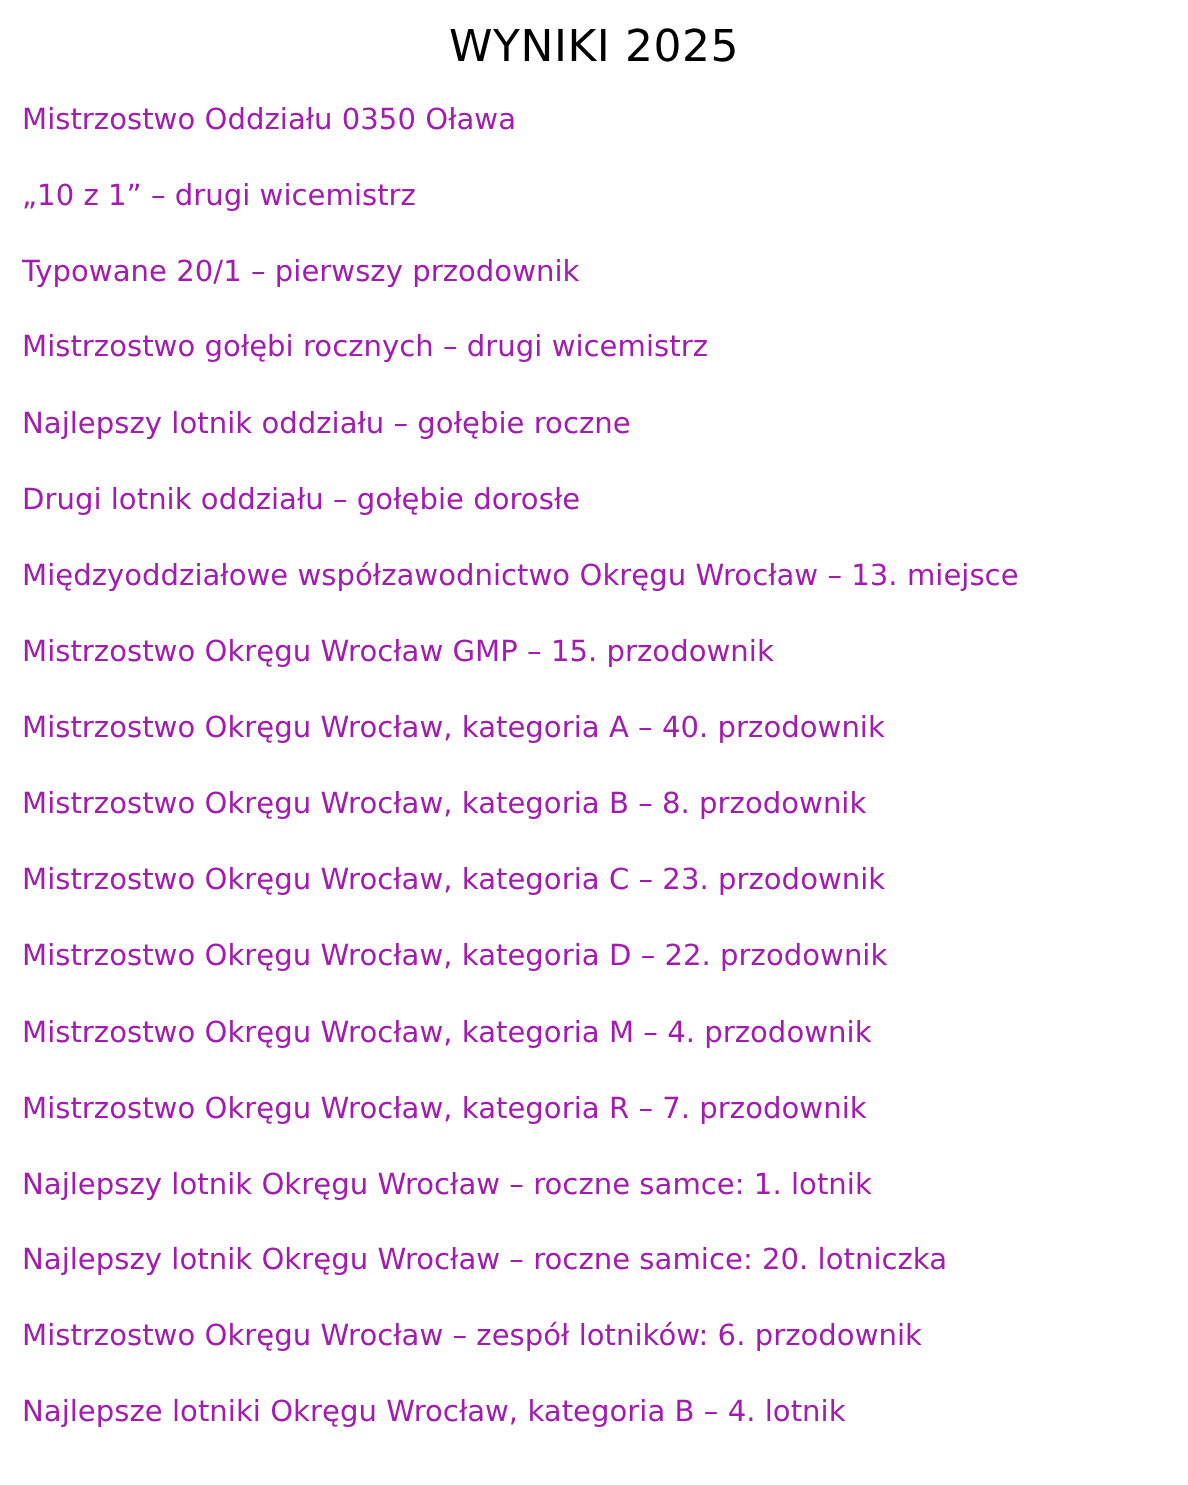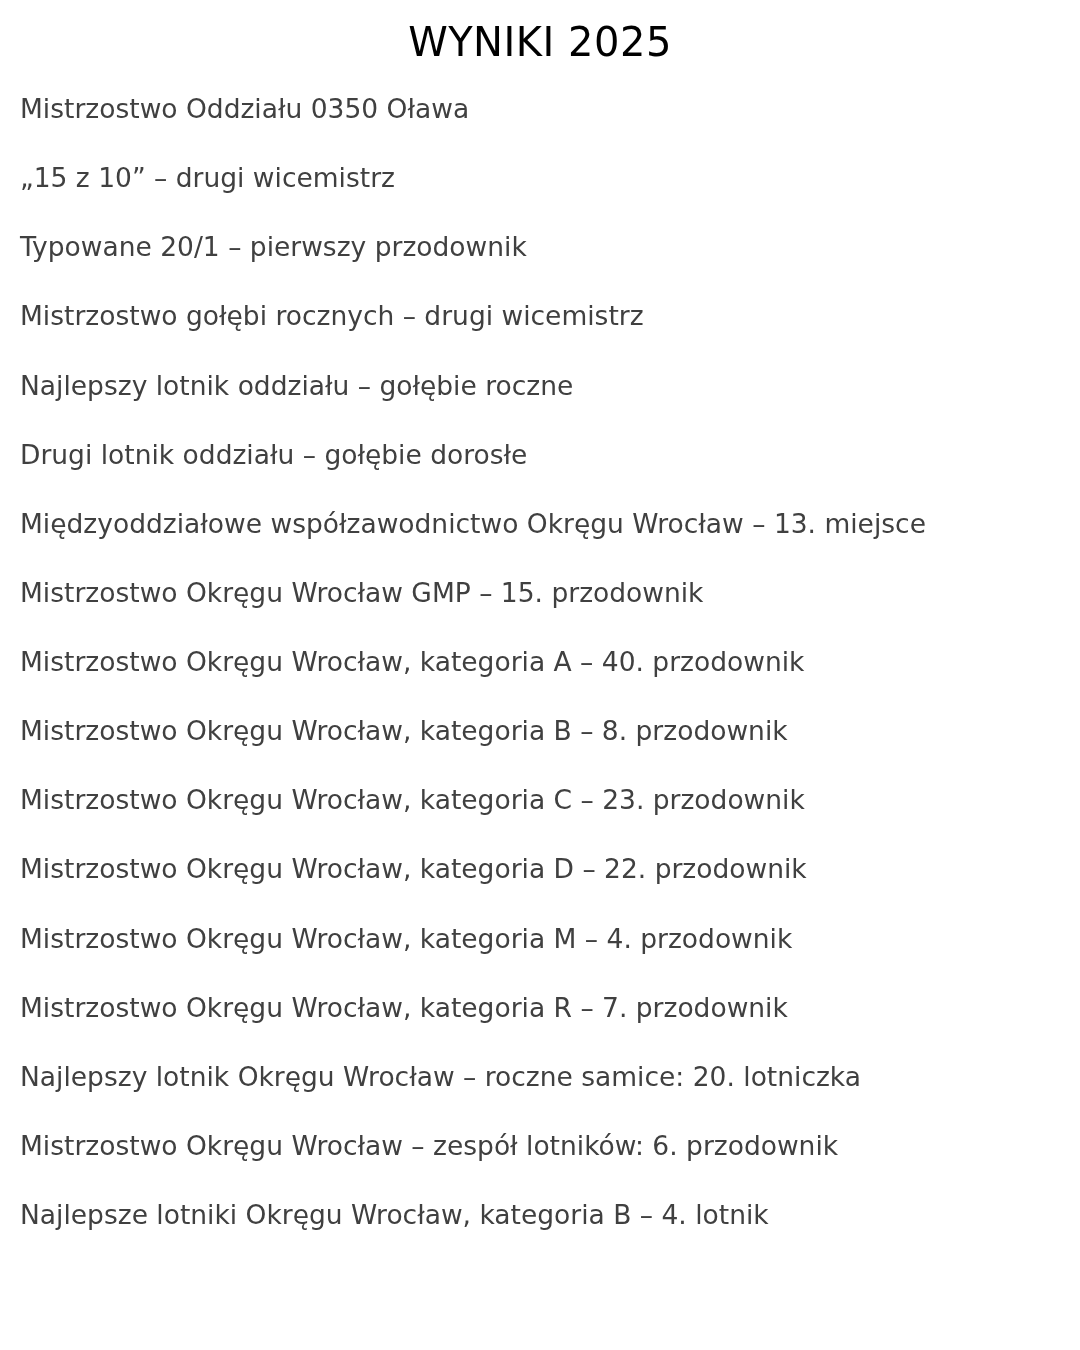--- a/index.html
+++ b/index.html
@@ -31,45 +31,46 @@
     color: #000000;
   }
   .results-list {
     list-style: none;
     margin: 0;
     padding: 0;
   }
   .results-list li {
     font-size: 26.5px;
     line-height: 1.25;
-    color: #404040;
+    color: #a21caf;
     margin: 0 0 36px 0;
     white-space: nowrap;
   }
   .results-list li:last-child {
     margin-bottom: 0;
   }
 </style>
 </head>
 <body>
 
 <div class="page">
   <h1 class="doc-title">WYNIKI 2025</h1>
   <ul class="results-list">
     <li>Mistrzostwo Oddziału 0350 Oława</li>
-    <li>„15 z 10” – drugi wicemistrz</li>
+    <li>„10 z 1” – drugi wicemistrz</li>
     <li>Typowane 20/1 – pierwszy przodownik</li>
     <li>Mistrzostwo gołębi rocznych – drugi wicemistrz</li>
     <li>Najlepszy lotnik oddziału – gołębie roczne</li>
     <li>Drugi lotnik oddziału – gołębie dorosłe</li>
     <li>Międzyoddziałowe współzawodnictwo Okręgu Wrocław – 13. miejsce</li>
     <li>Mistrzostwo Okręgu Wrocław GMP – 15. przodownik</li>
     <li>Mistrzostwo Okręgu Wrocław, kategoria A – 40. przodownik</li>
     <li>Mistrzostwo Okręgu Wrocław, kategoria B – 8. przodownik</li>
     <li>Mistrzostwo Okręgu Wrocław, kategoria C – 23. przodownik</li>
     <li>Mistrzostwo Okręgu Wrocław, kategoria D – 22. przodownik</li>
     <li>Mistrzostwo Okręgu Wrocław, kategoria M – 4. przodownik</li>
     <li>Mistrzostwo Okręgu Wrocław, kategoria R – 7. przodownik</li>
+    <li>Najlepszy lotnik Okręgu Wrocław – roczne samce: 1. lotnik</li>
     <li>Najlepszy lotnik Okręgu Wrocław – roczne samice: 20. lotniczka</li>
     <li>Mistrzostwo Okręgu Wrocław – zespół lotników: 6. przodownik</li>
     <li>Najlepsze lotniki Okręgu Wrocław, kategoria B – 4. lotnik</li>
   </ul>
 </div>
 
 </body></html>

